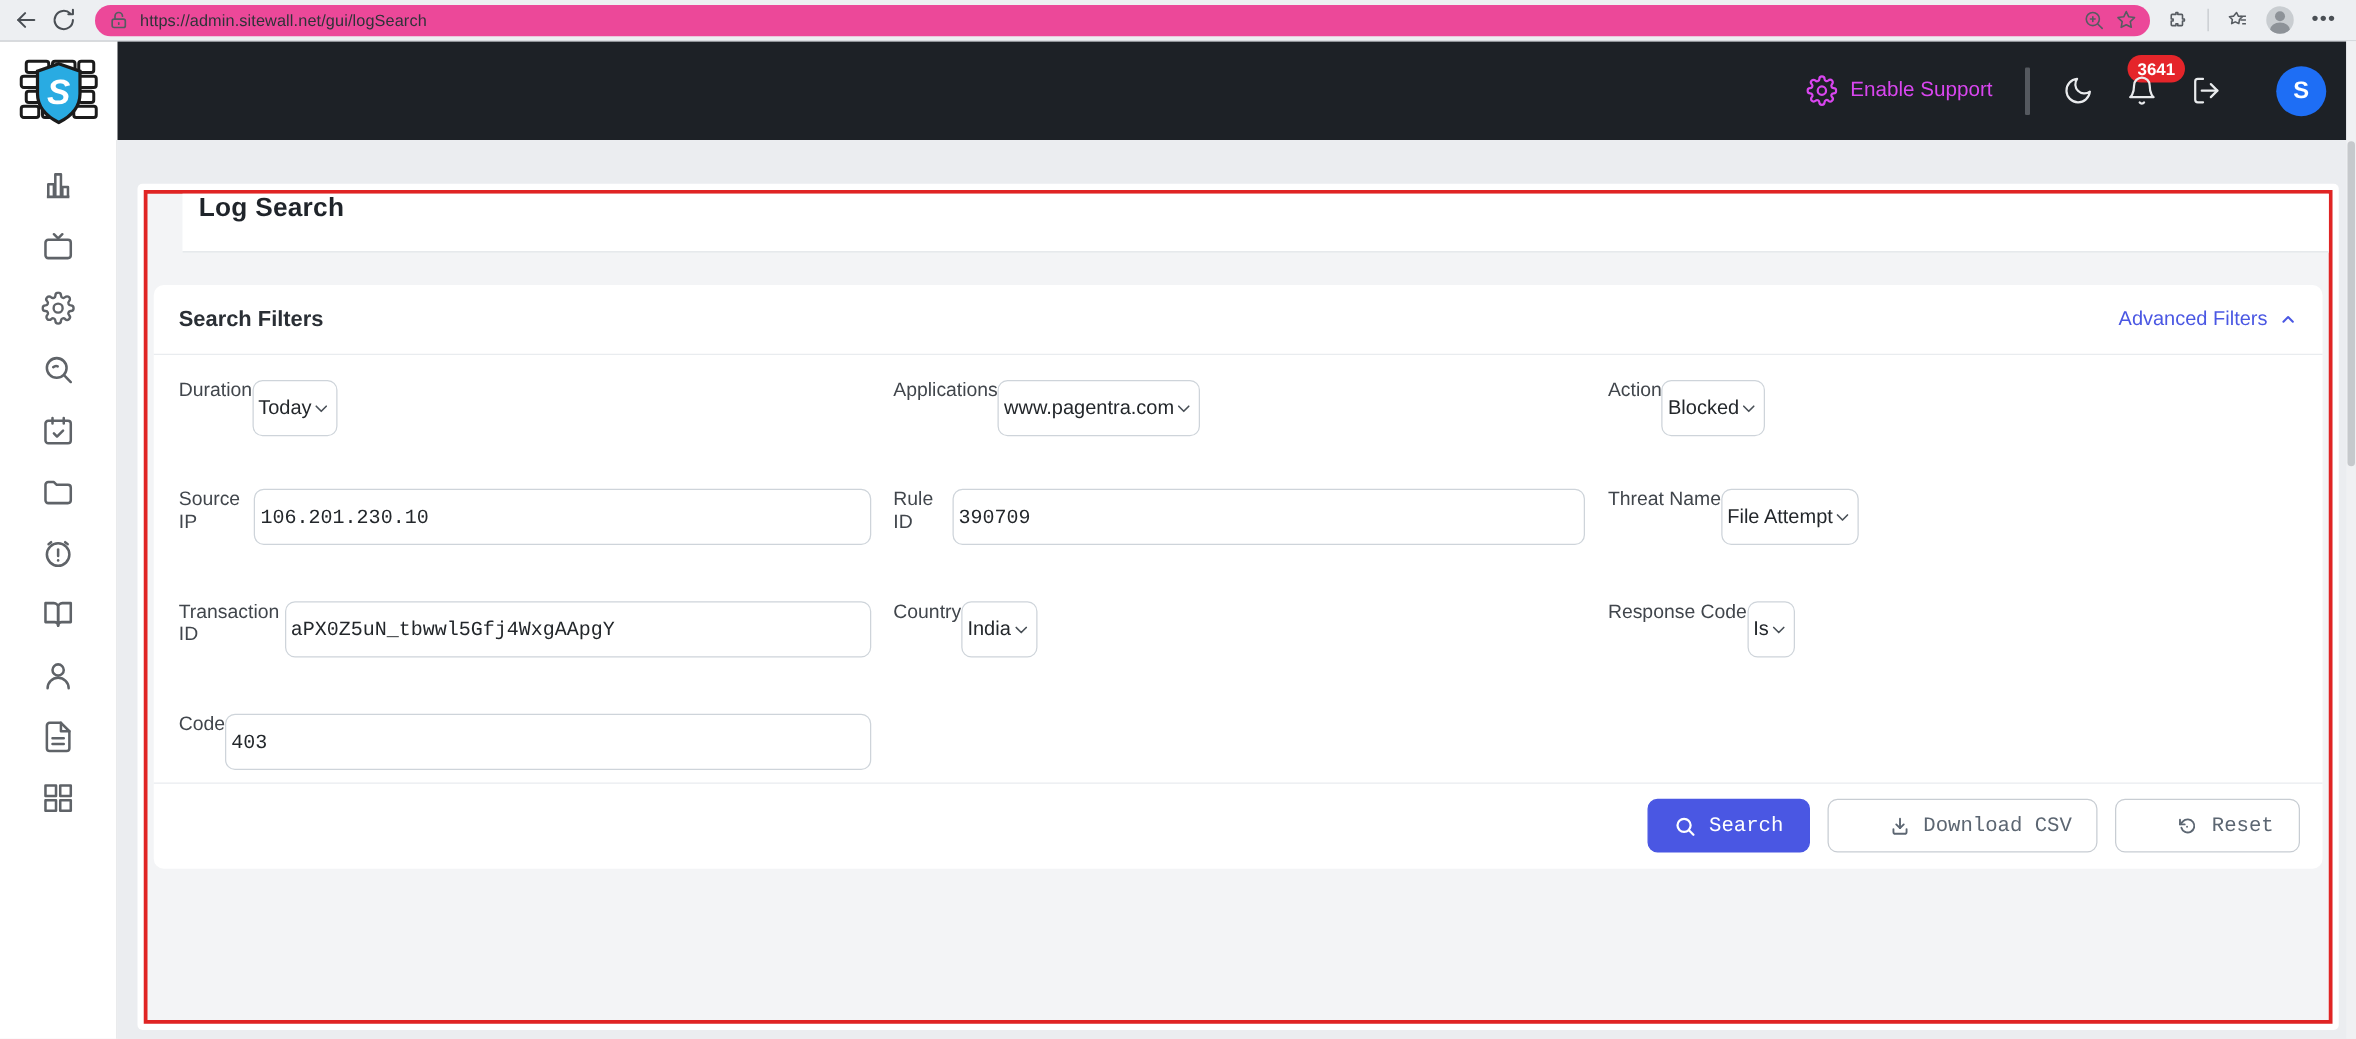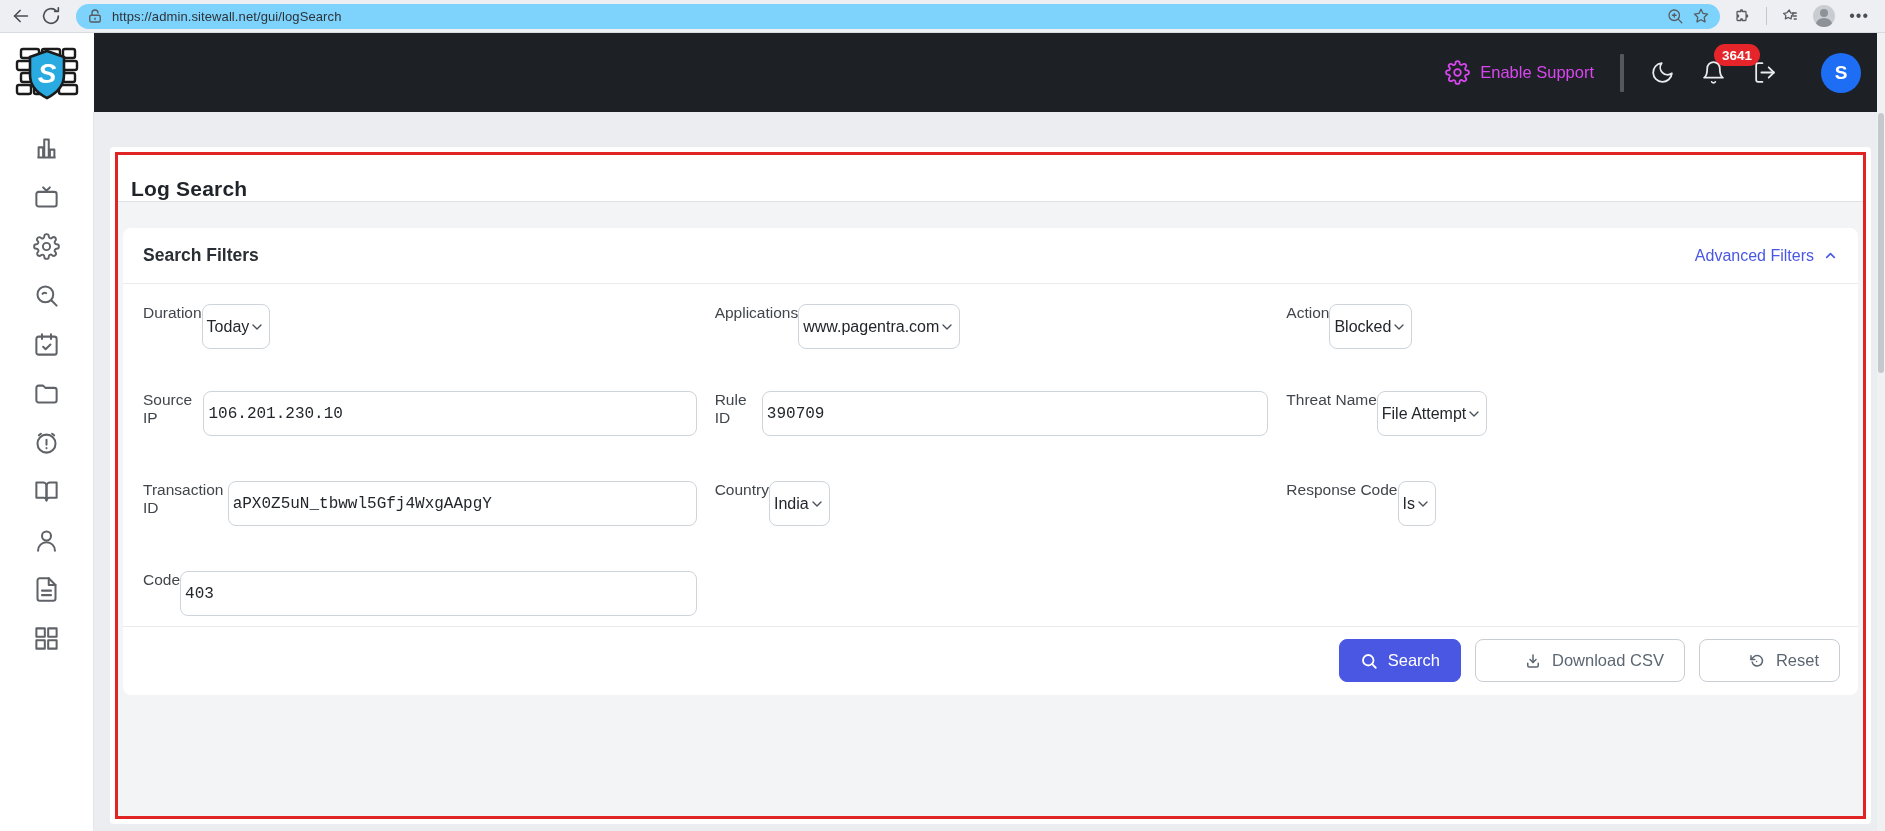--- a/index.html
+++ b/index.html
@@ -1,70 +1,70 @@
 <!DOCTYPE html>
 <html><head>
 <meta charset="utf-8">
 <style>
   * { margin:0; padding:0; box-sizing:border-box; }
   html,body { width:1885px; height:831px; overflow:hidden; font-family:"Liberation Sans", sans-serif; background:#ebedf0; }
 
   
   .chrome { position:absolute; top:0; left:0; width:1885px; height:33px; background:#edeff2; border-bottom:1px solid #d7dade; display:flex; align-items:center; padding:0 10px; gap:8px; z-index:30; }
   .chrome .nav-ic { width:22px; height:22px; color:#4a4f55; display:flex; align-items:center; justify-content:center; flex:none; cursor:pointer; }
-  .url-pill { flex:1; height:25px; background:#7dd3fc; border-radius:13px; display:flex; align-items:center; padding:0 10px; gap:8px; margin:0 6px; }
+  .url-pill { flex:1; height:25px; background:#ec4899; border-radius:13px; display:flex; align-items:center; padding:0 10px; gap:8px; margin:0 6px; }
   .url-text { flex:1; font-size:13px; color:#2e3338; letter-spacing:.1px; white-space:nowrap; overflow:hidden; }
   .pill-ic { width:18px; height:18px; color:#565b61; flex:none; cursor:pointer; }
   .chrome-right { display:flex; align-items:center; gap:14px; flex:none; padding-right:6px; }
   .chrome-divider { width:1px; height:18px; background:#c4c8cc; }
   .chrome-avatar { width:22px; height:22px; border-radius:50%; background:#c9cdd1; position:relative; overflow:hidden; flex:none; cursor:pointer; }
   .chrome-avatar:before { content:""; position:absolute; top:4px; left:7px; width:8px; height:8px; border-radius:50%; background:#8d9298; }
   .chrome-avatar:after { content:""; position:absolute; top:13px; left:3px; width:16px; height:12px; border-radius:50%; background:#8d9298; }
   .dots { font-size:16px; color:#4a4f55; letter-spacing:1px; line-height:10px; cursor:pointer; }
 
   
   .app-header { position:absolute; top:33px; left:0; width:1877px; height:79px; background:#1d2126; display:flex; align-items:center; z-index:20; }
   .logo-box { width:94px; height:79px; background:#ffffff; display:flex; align-items:center; justify-content:center; flex:none; }
   .logo-box svg { width:64px; height:64px; }
   .header-right { margin-left:auto; display:flex; align-items:center; gap:26px; padding-right:16px; color:#e9ebed; }
   .support { display:flex; align-items:center; gap:10px; font-size:16.5px; color:#d946ef; cursor:pointer; }
   .support svg { width:25px; height:25px; }
   .vdivider { width:4px; height:38px; background:#55595f; border-radius:1px; }
   .hd-ic { width:25px; height:25px; color:#e9ebed; cursor:pointer; position:relative; }
   .bell-wrap { position:relative; cursor:pointer; }
-  .badge { position:absolute; top:-16px; left:13px; min-width:46px; height:22px; background:#e5252a; color:#fff; font-size:13.5px; font-weight:bold; border-radius:12px; display:flex; align-items:center; justify-content:center; padding:0 8px; }
+  .badge { position:absolute; top:-16px; left:1px; min-width:46px; height:22px; background:#e5252a; color:#fff; font-size:13.5px; font-weight:bold; border-radius:12px; display:flex; align-items:center; justify-content:center; padding:0 8px; }
   .user-avatar { width:40px; height:40px; border-radius:50%; background:#1e6ef5; color:#fff; font-size:19px; font-weight:bold; display:flex; align-items:center; justify-content:center; margin-left:18px; cursor:pointer; }
 
   
   .sidebar { position:absolute; top:112px; left:0; width:94px; height:719px; background:#ffffff; border-right:1px solid #e3e5e8; display:flex; flex-direction:column; align-items:center; padding-top:22px; gap:21px; z-index:10; }
   .sb-item { width:40px; height:28px; display:flex; align-items:center; justify-content:center; color:#5f6368; cursor:pointer; }
   .sb-item svg { width:27px; height:27px; }
 
   
   .main { position:absolute; top:112px; left:94px; right:0; bottom:0; background:#ebedf0; }
   .content-frame { position:absolute; left:16px; top:35px; right:14px; bottom:7px; background:#ffffff; border-radius:4px; }
   .red-box { position:absolute; inset:5px; border:3px solid #e02424; background:#f3f4f6; display:flex; flex-direction:column; }
-  .page-title-bar { height:47px; background:#ffffff; border-bottom:1px solid #dee2e6; display:flex; align-items:flex-end; padding-left:13px; flex:none; }
+  .page-title-bar { height:47px; background:#ffffff; border-bottom:1px solid #dee2e6; display:flex; align-items:flex-start; padding-left:13px; flex:none;margin-left:28px; }
   .page-title-bar h1 { font-size:21px; font-weight:600; color:#1f242a; letter-spacing:.2px; }
   .card { margin:26px 5px 5px 5px; background:#ffffff; border-radius:8px; flex:none; }
   .card-header { height:56px; display:flex; align-items:center; justify-content:space-between; padding:0 20px; border-bottom:1px solid #e9ecef; }
   .card-header h2 { font-size:17.5px; font-weight:700; color:#2a2f35; }
   .adv-link { display:flex; align-items:center; gap:9px; color:#4a57e3; font-size:16px; cursor:pointer; }
   .adv-link svg { width:15px; height:15px; }
 
   .card-body { padding:20px 18px 10px 20px; display:grid; grid-template-columns:repeat(3,1fr); column-gap:18px; row-gap:42px; }
   .field { display:flex; flex-direction:row; }
   .flabel { font-size:15.5px; color:#41464c; margin-bottom:12px; }
   .control { height:45px; border:1px solid #ced4da; border-radius:8px; background:#fff; font-size:16px; color:#23272b; display:flex; align-items:center; padding:0 4px; }
   .control.select { justify-content:space-between; cursor:pointer; }
   .control.select svg { width:16px; height:16px; color:#495057; flex:none; }
   input.control { width:100%; outline:none; font-family:Liberation Mono, monospace; }
 
   .card-footer { border-top:1px solid #e9ecef; padding:12px 18px 13px; display:flex; justify-content:flex-end; align-items:center; gap:14px; }
-  .btn { height:43px; border-radius:8px; font-size:16.5px; display:flex; align-items:center; gap:10px; padding:0 20px; cursor:pointer; font-family:Liberation Sans, sans-serif; }
+  .btn { height:43px; border-radius:8px; font-size:16.5px; display:flex; align-items:center; gap:10px; padding:0 20px; cursor:pointer; font-family:Liberation Mono, monospace; }
   .btn svg { width:18px; height:18px; }
   .btn-primary { background:#4a57e3; border:1px solid #4a57e3; color:#ffffff; }
   .btn-secondary { background:#ffffff; border:1px solid #c8cdd3; color:#5c6672;padding-left:48px; }
 
   
   .scrollbar { position:absolute; top:33px; right:0; width:8px; bottom:0; background:#f0f1f3; z-index:40; }
   .scroll-thumb { position:absolute; top:80px; left:1px; width:6px; height:260px; background:#c6c9cc; border-radius:3px; }
 
   svg { display:block; }
 </style>

